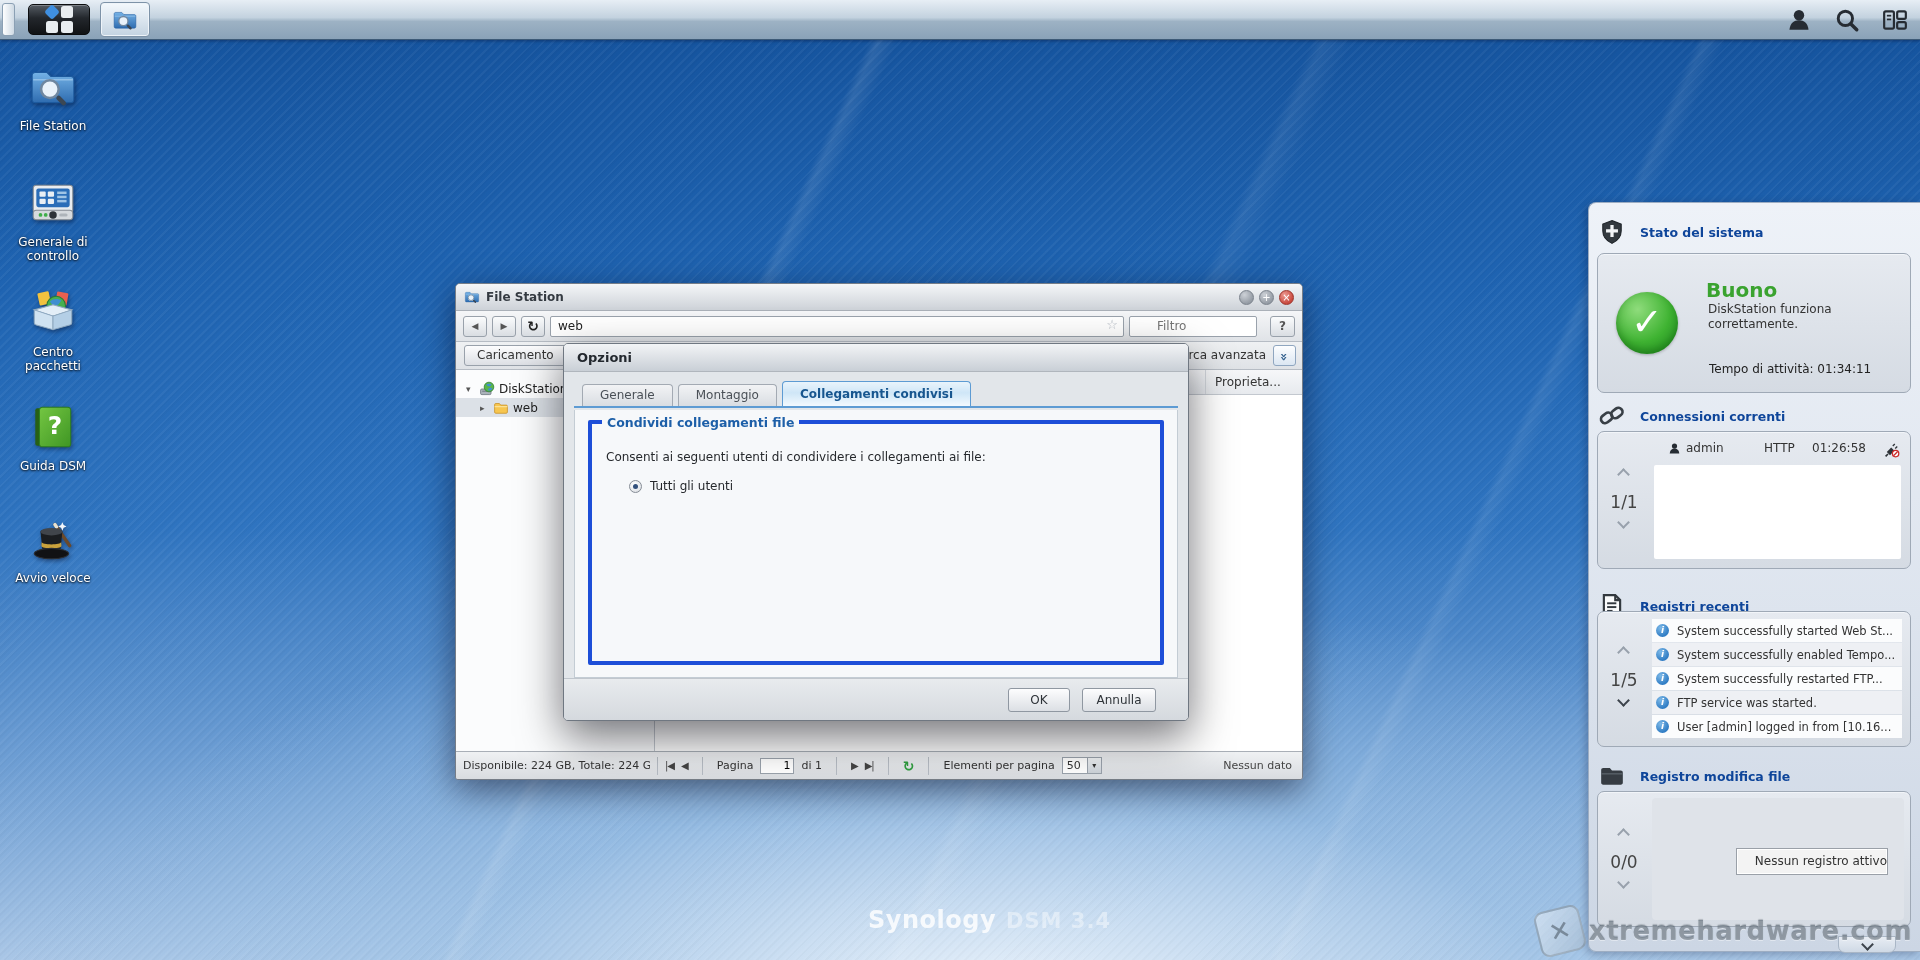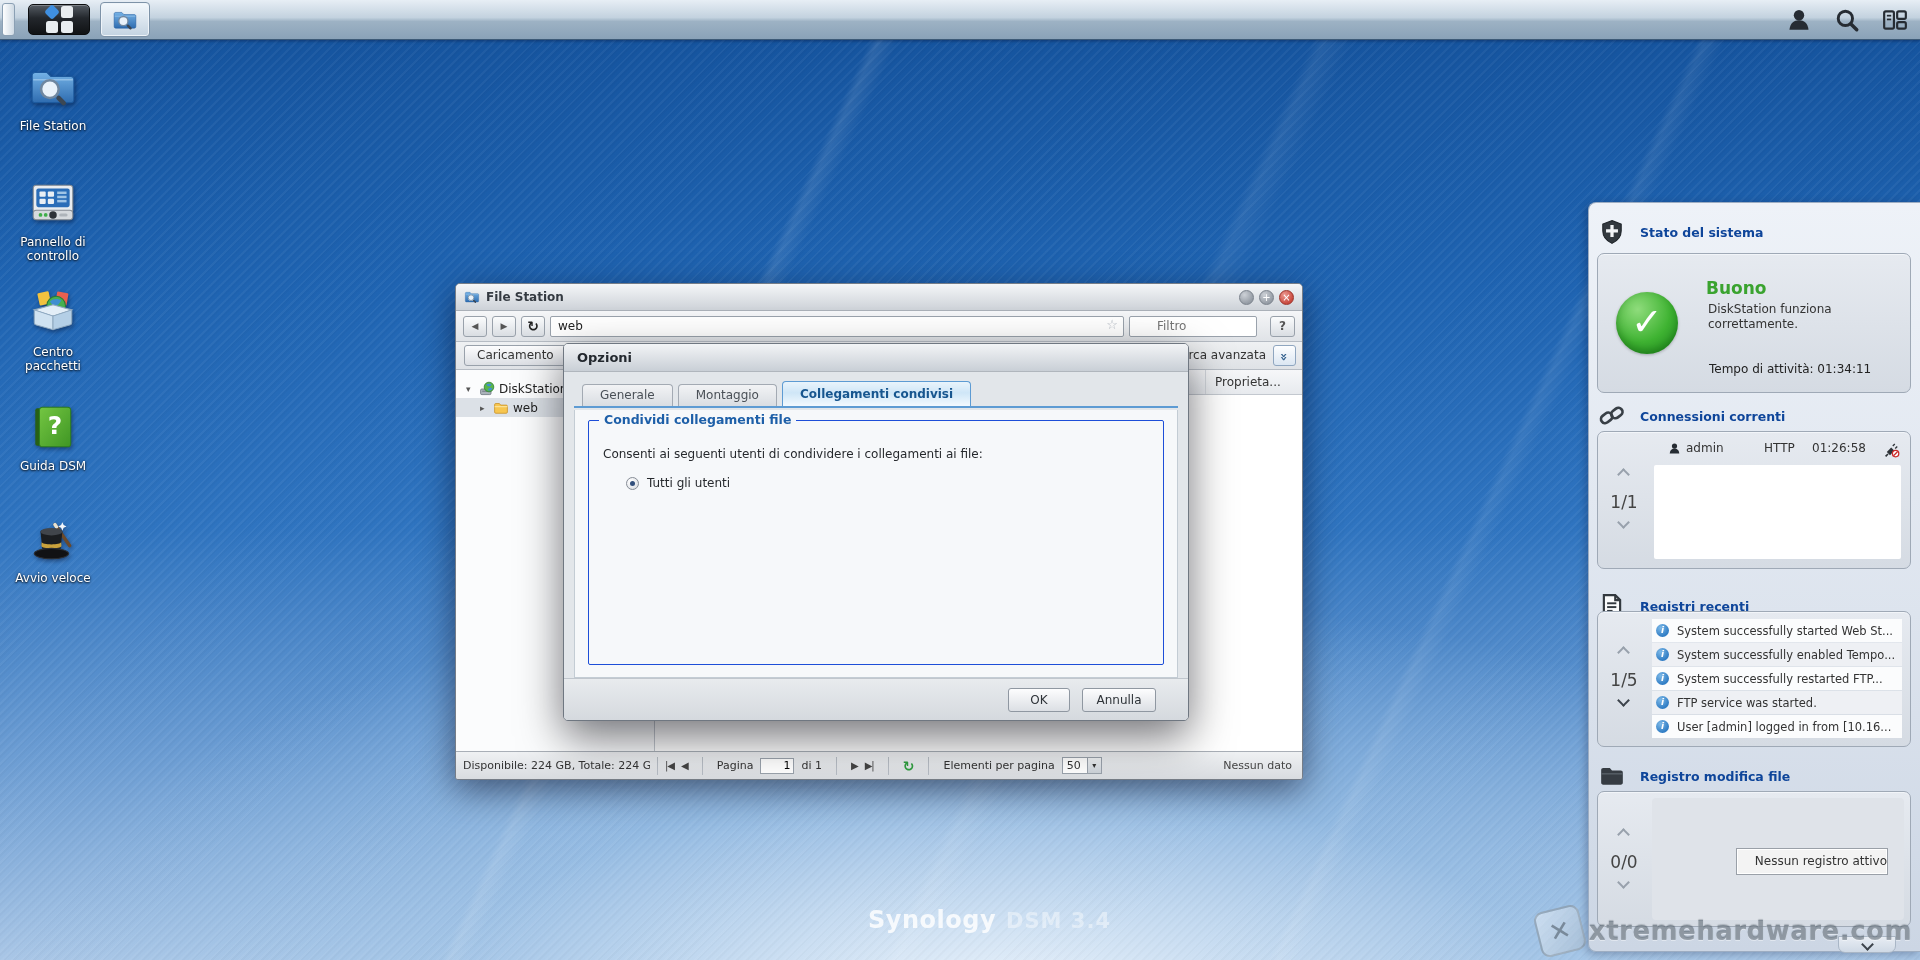--- a/index.html
+++ b/index.html
@@ -108,21 +108,21 @@
     background:#e2e6ea; border:1px solid #6f7781; border-radius:5px; box-shadow:0 16px 44px rgba(0,0,10,.55); }
   .dlg-tb { height:28px; background:linear-gradient(to bottom,#f2f4f6,#c9cfd6); border-radius:4px 4px 0 0;
     border-bottom:1px solid #b0b6bd; font-size:13px; font-weight:bold; color:#23282e; line-height:27px; padding-left:13px; }
   .tabstrip { margin:9px 10px 0; display:flex; gap:5px; align-items:flex-end; border-bottom:2px solid #5d9bd3; padding-left:8px; }
   .tab { height:22px; padding:0 17px; border:1px solid #a3aab3; border-bottom:none; border-radius:4px 4px 0 0;
     background:linear-gradient(to bottom,#f2f3f5,#d9dde2); font-size:12px; color:#4a5057; line-height:21px; }
   .tab.active { height:25px; background:linear-gradient(to bottom,#e9f4fc 0%,#cfe6f7 45%,#f2f9fe 100%);
     border-color:#5d9bd3; font-weight:bold; color:#17568f; line-height:24px; }
   .pane { position:absolute; left:10px; right:10px; top:66px; bottom:42px; background:#f6f8fa;
     border:1px solid #c3ccd4; border-top:none; }
-  .fieldset { position:absolute; left:13px; right:13px; top:10px; bottom:12px; border:1px solid #1d4ed8; border-radius:2px; }
+  .fieldset { position:absolute; left:13px; right:13px; top:10px; bottom:12px; border:4px solid #1d4ed8; border-radius:2px; }
   .legend { position:absolute; left:10px; top:-9px; background:#f6f8fa; padding:0 5px;
     font-size:12.5px; font-weight:bold; color:#1d5fa8; }
   .fs-desc { margin:26px 0 0 14px; font-size:12px; color:#26292d; }
   .radio-row { margin:15px 0 0 37px; display:flex; align-items:center; gap:8px; font-size:12px; color:#26292d; }
   .radio { width:13px; height:13px; border-radius:50%; border:1px solid #868d96;
     background:radial-gradient(circle at 35% 30%, #fff, #d7dbe0); position:relative; }
   .radio.checked::after { content:""; position:absolute; left:3px; top:3px; width:5px; height:5px; border-radius:50%; background:#32507c; }
   .dlg-ft { position:absolute; left:0; right:0; bottom:0; height:42px; background:linear-gradient(to bottom,#e8ebee,#d5d9de);
     border-top:1px solid #c0c6cd; border-radius:0 0 4px 4px; }
   .dbtn { position:absolute; top:9px; height:24px; border-radius:3px; border:1px solid #8f97a1;
@@ -136,21 +136,21 @@
     border:1px solid #9dadc2; border-right:none; border-radius:8px 0 0 8px; box-shadow:-2px 2px 8px rgba(0,0,30,.25); }
   .wg-head { position:absolute; left:10px; display:flex; align-items:center; gap:15px; }
   .wg-head svg { width:26px; height:26px; }
   .wg-title { font-size:12.5px; font-weight:bold; color:#0e459a; }
   .wbox { position:absolute; left:8px; width:314px; border:1px solid #9fa9b6; border-radius:7px;
     background:linear-gradient(to bottom,#e6eaf0,#d5dbe3); box-shadow:inset 0 1px 0 #f2f5f9; }
   .gcircle { position:absolute; left:18px; top:38px; width:62px; height:62px; border-radius:50%;
     background:radial-gradient(circle at 35% 28%, #8fdc7c, #3fb332 55%, #1f8f1f 100%);
     box-shadow:inset 0 -4px 8px rgba(0,60,0,.35), 0 1px 3px rgba(0,0,0,.25);
     color:#fff; font-size:38px; font-weight:bold; text-align:center; line-height:60px; }
-  .st-good { position:absolute; left:108px; top:24px; font-size:17px; font-weight:bold; color:#3aa32f; }
+  .st-good { position:absolute; left:108px; top:24px; font-size:20px; font-weight:bold; color:#3aa32f; }
   .st-desc { position:absolute; left:110px; top:48px; width:165px; font-size:12px; color:#333; line-height:15px; }
   .st-up { position:absolute; left:111px; top:108px; font-size:12px; color:#222; }
   .pager { position:absolute; left:0; top:0; width:52px; height:100%; }
   .pager .num { position:absolute; left:0; width:52px; text-align:center; font-size:17px; color:#444; }
   .chev { position:absolute; left:21px; width:9px; height:9px; border-style:solid; border-color:#98a1ac; border-width:0; }
   .chev.up { border-left:2px solid #98a1ac; border-top:2px solid #98a1ac; transform:rotate(45deg); }
   .chev.dn { border-right:2px solid #98a1ac; border-bottom:2px solid #98a1ac; transform:rotate(45deg); }
   .chev.dark { border-color:#3c434b; }
   .conn-row { position:absolute; left:56px; right:8px; top:9px; height:20px; font-size:12px; color:#333; }
   .conn-row .u { position:absolute; left:14px; top:1px; width:13px; height:13px; }
@@ -350,21 +350,21 @@
 <div class="dicon" style="top:62px">
   <svg>
       <use href="#sym-fs"></use>
     </svg>
   <div class="lbl">File Station</div>
 </div>
 <div class="dicon" style="top:178px">
   <svg>
       <use href="#sym-cp"></use>
     </svg>
-  <div class="lbl">Pannello di controllo</div>
+  <div class="lbl">Generale di controllo</div>
 </div>
 <div class="dicon" style="top:288px">
   <svg>
       <use href="#sym-pkg"></use>
     </svg>
   <div class="lbl">Centro pacchetti</div>
 </div>
 <div class="dicon" style="top:402px">
   <svg>
       <use href="#sym-book"></use>

